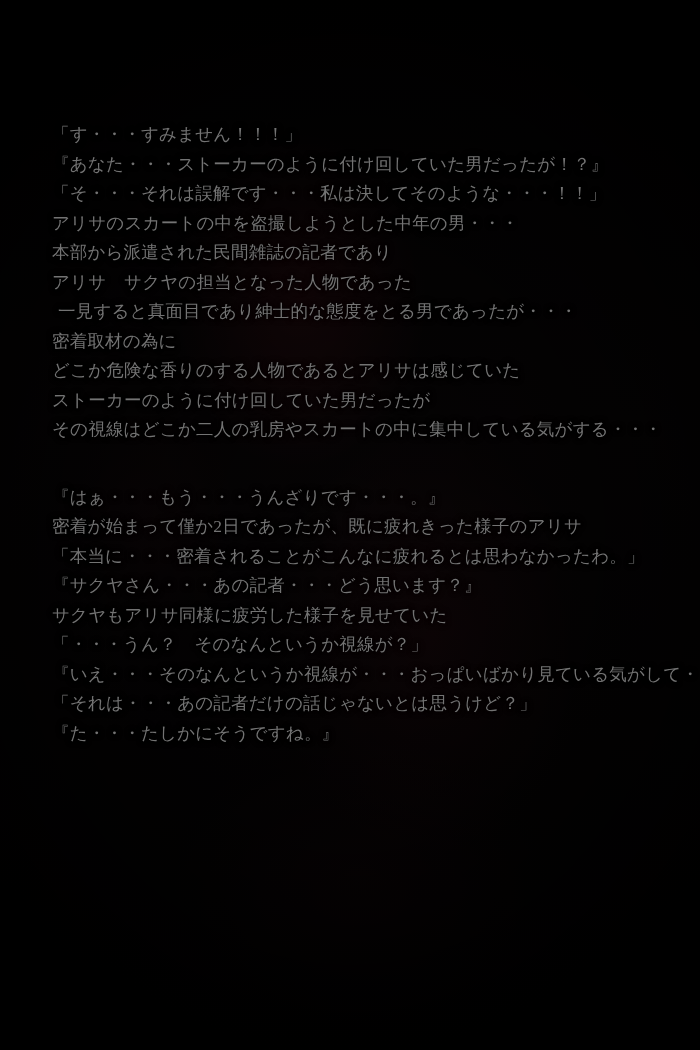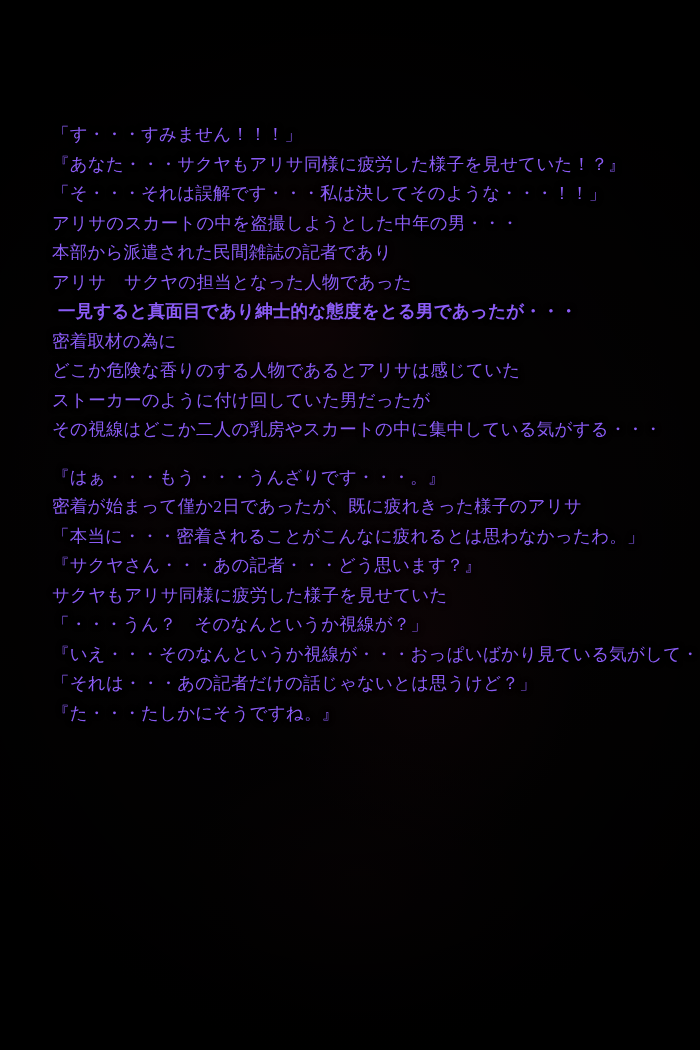--- a/index.html
+++ b/index.html
@@ -49,45 +49,45 @@
     top: 0;
     width: 700px;
     height: 1050px;
     padding: 120px 46px 0 52px;
     box-sizing: border-box;
   }
   .block {
     margin: 0;
   }
   .block.second {
-    margin-top: 18px;
+    margin-top: 38px;
   }
   .line {
-    color: #8b5cf6;
+    color: #737373;
     font-size: 17.5px;
     line-height: 29.5px;
     white-space: pre;
     letter-spacing: 0.2px;
     text-shadow: 0 0 3px rgba(0,0,0,0.9), 0 0 6px rgba(0,0,0,0.7);
   }
-  .line.indent2 { padding-left: 6px; font-weight: bold; }
+  .line.indent2 { padding-left: 6px; }
 </style>
 </head>
 <body>
 
 <div id="page">
   <div id="bg-art"></div>
   <div id="bg-vignette"></div>
   <div id="overlay-dim"></div>
 
   <div id="text-layer">
 
     <div class="block first">
       <div class="line">「す・・・すみません！！！」</div>
-      <div class="line">『あなた・・・サクヤもアリサ同様に疲労した様子を見せていた！？』</div>
+      <div class="line">『あなた・・・ストーカーのように付け回していた男だったが！？』</div>
       <div class="line">「そ・・・それは誤解です・・・私は決してそのような・・・！！」</div>
       <div class="line">アリサのスカートの中を盗撮しようとした中年の男・・・</div>
       <div class="line">本部から派遣された民間雑誌の記者であり</div>
       <div class="line">アリサ　サクヤの担当となった人物であった</div>
       <div class="line indent2">一見すると真面目であり紳士的な態度をとる男であったが・・・</div>
       <div class="line">密着取材の為に</div>
       <div class="line">どこか危険な香りのする人物であるとアリサは感じていた</div>
       <div class="line">ストーカーのように付け回していた男だったが</div>
       <div class="line">その視線はどこか二人の乳房やスカートの中に集中している気がする・・・</div>
     </div>

